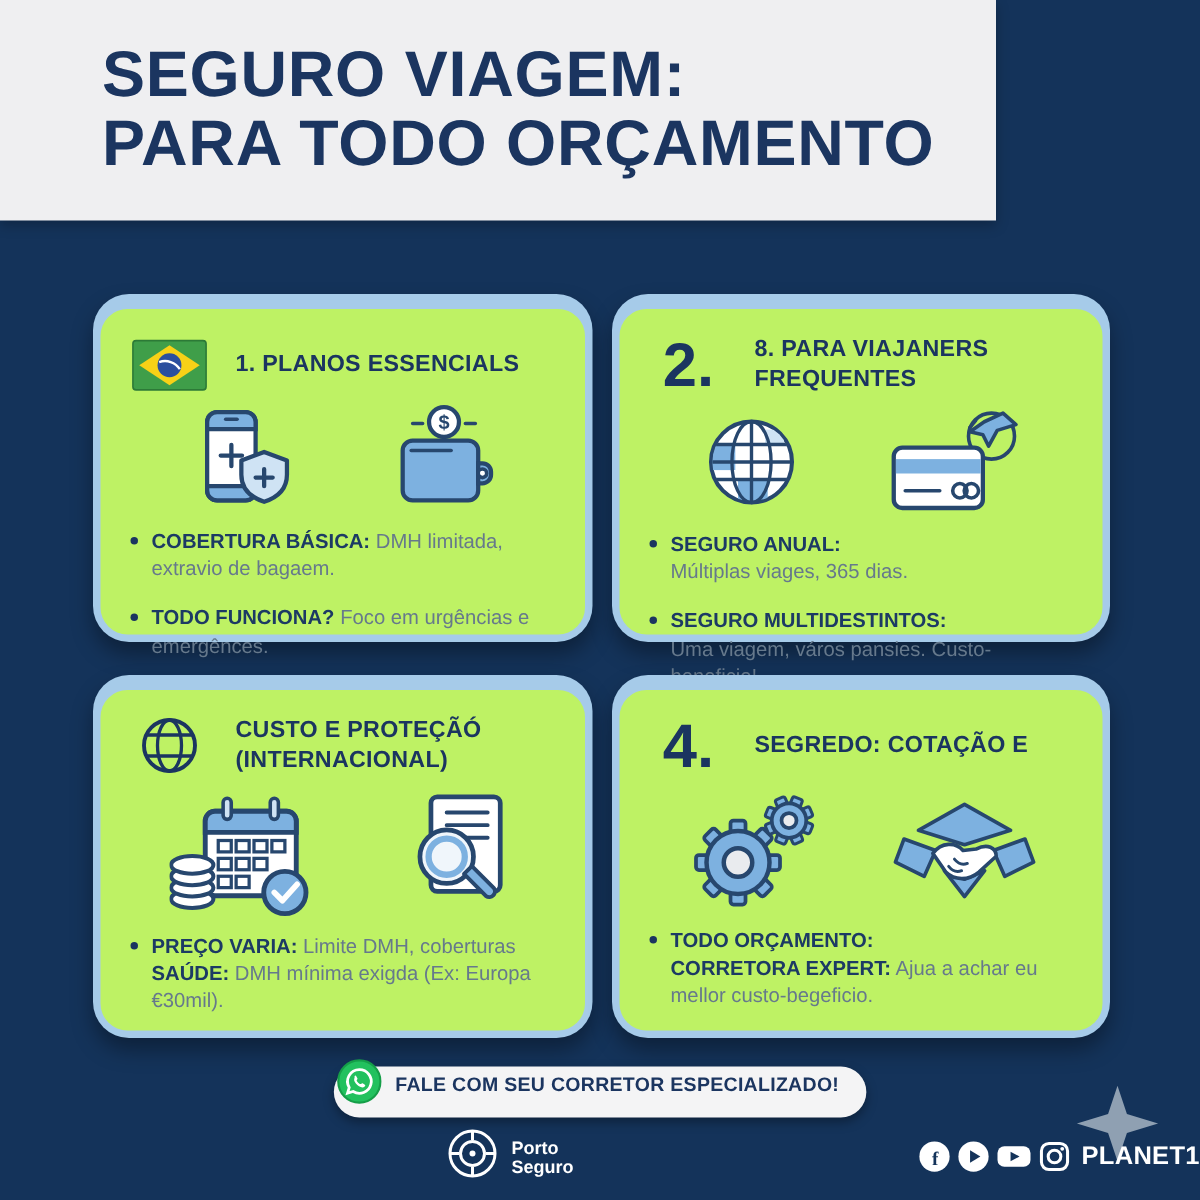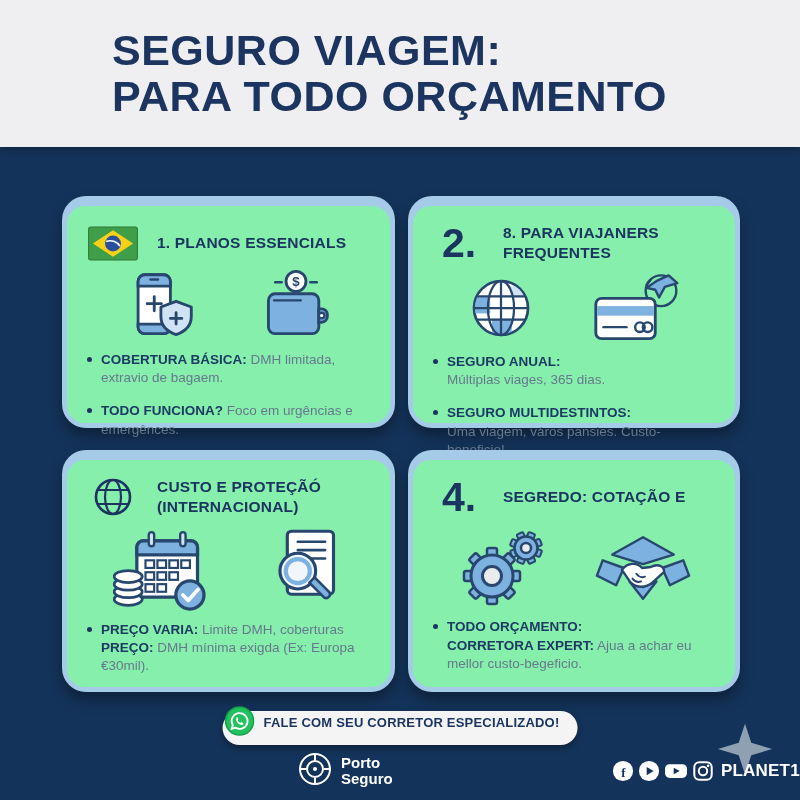--- a/index.html
+++ b/index.html
@@ -1,31 +1,31 @@
 <!DOCTYPE html>
 <html><head>
 <meta charset="utf-8">
 <style>
   html,body{margin:0;padding:0;background:#14335a;}
   .canvas{position:relative;width:800px;height:800px;background:#14335a;overflow:hidden;
           font-family:"Liberation Sans",sans-serif;}
   
-  .band{position:absolute;top:0;left:0;width:800px;height:147px;background:#efeff1;
-        display:flex;align-items:center;box-sizing:border-box;padding-left:112px;
+  .band{position:absolute;top:0;left:0;width:664px;height:147px;background:#efeff1;
+        display:flex;align-items:center;box-sizing:border-box;padding-left:68px;
         box-shadow:0 3px 8px rgba(0,0,0,.25);}
   .band h1{margin:0;font-size:43px;font-weight:bold;color:#1b3560;line-height:1.06;letter-spacing:.5px;}
   .tl{display:block;}
   
   .card{position:absolute;background:#a6cbe9;border-radius:24px;box-sizing:border-box;
         padding:10px 5px 5px;box-shadow:0 8px 14px rgba(0,0,0,.35);}
   .c1{left:62px;top:196px;width:333px;height:232px;}
   .c2{left:408px;top:196px;width:332px;height:232px;}
   .c3{left:62px;top:450px;width:333px;height:242px;}
   .c4{left:408px;top:450px;width:332px;height:242px;}
-  .card-body{background:#86efac;border-radius:18px;height:100%;box-sizing:border-box;
+  .card-body{background:#bef264;border-radius:18px;height:100%;box-sizing:border-box;
              padding:13px 18px 10px;display:flex;flex-direction:column;}
   .card-head{display:flex;align-items:center;gap:16px;min-height:48px;}
   .badge{flex:none;width:56px;display:flex;justify-content:center;}
   .badge-num{flex:none;width:56px;font-size:41px;font-weight:bold;color:#1b3560;line-height:1;text-align:center;}
   .card-title{margin:0;font-size:15.5px;font-weight:bold;color:#1b3560;line-height:1.28;letter-spacing:.2px;}
   .card-title span{display:block;}
   .icon-row{display:flex;justify-content:space-around;align-items:center;flex:1;padding:2px 6px;}
   .bullets{margin:0;padding:0 0 4px 2px;list-style:none;display:flex;flex-direction:column;gap:15px;}
   .bullet{display:flex;gap:9px;font-size:13.5px;line-height:1.35;color:#66798c;}
   .bullet p{margin:0;}
@@ -34,21 +34,21 @@
   b.blk{display:block;}
   
   .cta{position:absolute;top:711px;left:50%;transform:translateX(-50%);
        background:#f4f4f5;border:none;border-radius:18px;height:34px;cursor:pointer;
        display:flex;align-items:center;gap:9px;padding:0 18px 12px 10px;
        box-shadow:0 3px 7px rgba(0,0,0,.35);font-family:"Liberation Sans",sans-serif;}
   .cta .wa{flex:none;margin-left:-8px;}
   .cta span{font-size:13px;font-weight:bold;color:#1b3560;letter-spacing:.2px;white-space:nowrap;}
   
   .brand{position:absolute;left:298px;top:752px;display:flex;align-items:center;gap:9px;}
-  .brand-text{color:#fff;font-size:15px;font-weight:bold;line-height:1.08;}
+  .brand-text{color:#fff;font-size:12px;font-weight:bold;line-height:1.08;}
   .brand-text span{display:block;}
   .star{position:absolute;left:716px;top:720px;}
   .social{position:absolute;left:612px;top:760px;display:flex;align-items:center;gap:4px;}
   .handle{font-size:17px;font-weight:bold;color:#fff;letter-spacing:.2px;margin-left:3px;}
   .sicon{display:flex;cursor:pointer;}
 </style>
 </head>
 <body>
 
 <div class="canvas">
@@ -215,21 +215,21 @@
             <path d="M36 16 h26 M36 24 h26 M44 32 h18" stroke="#27476e" stroke-width="2.5" stroke-linecap="round"></path>
             <circle cx="36" cy="44" r="17" fill="#f0f6fb" stroke="#27476e" stroke-width="3"></circle>
             <circle cx="36" cy="44" r="11.5" fill="none" stroke="#7db1e0" stroke-width="4"></circle>
             <path d="M47 55 l5 -5 14 14 a3.6 3.6 0 0 1 -5 5 z" fill="#7db1e0" stroke="#27476e" stroke-width="2.5" stroke-linejoin="round"></path>
           </svg>
         </span>
       </div>
       <ul class="bullets">
         <li class="bullet">
           <span class="dot"></span>
-          <p><b>PREÇO VARIA:</b> <span>Limite DMH, coberturas</span> <b>PREÇO:</b> <span>DMH mínima exigda (Ex: Europa €30mil).</span></p>
+          <p><b>PREÇO VARIA:</b> <span>Limite DMH, coberturas</span> <b>SAÚDE:</b> <span>DMH mínima exigda (Ex: Europa €30mil).</span></p>
         </li>
       </ul>
     </div>
   </section>
 
   <section class="card c4">
     <div class="card-body">
       <div class="card-head">
         <span class="badge-num">4.</span>
         <h2 class="card-title">

